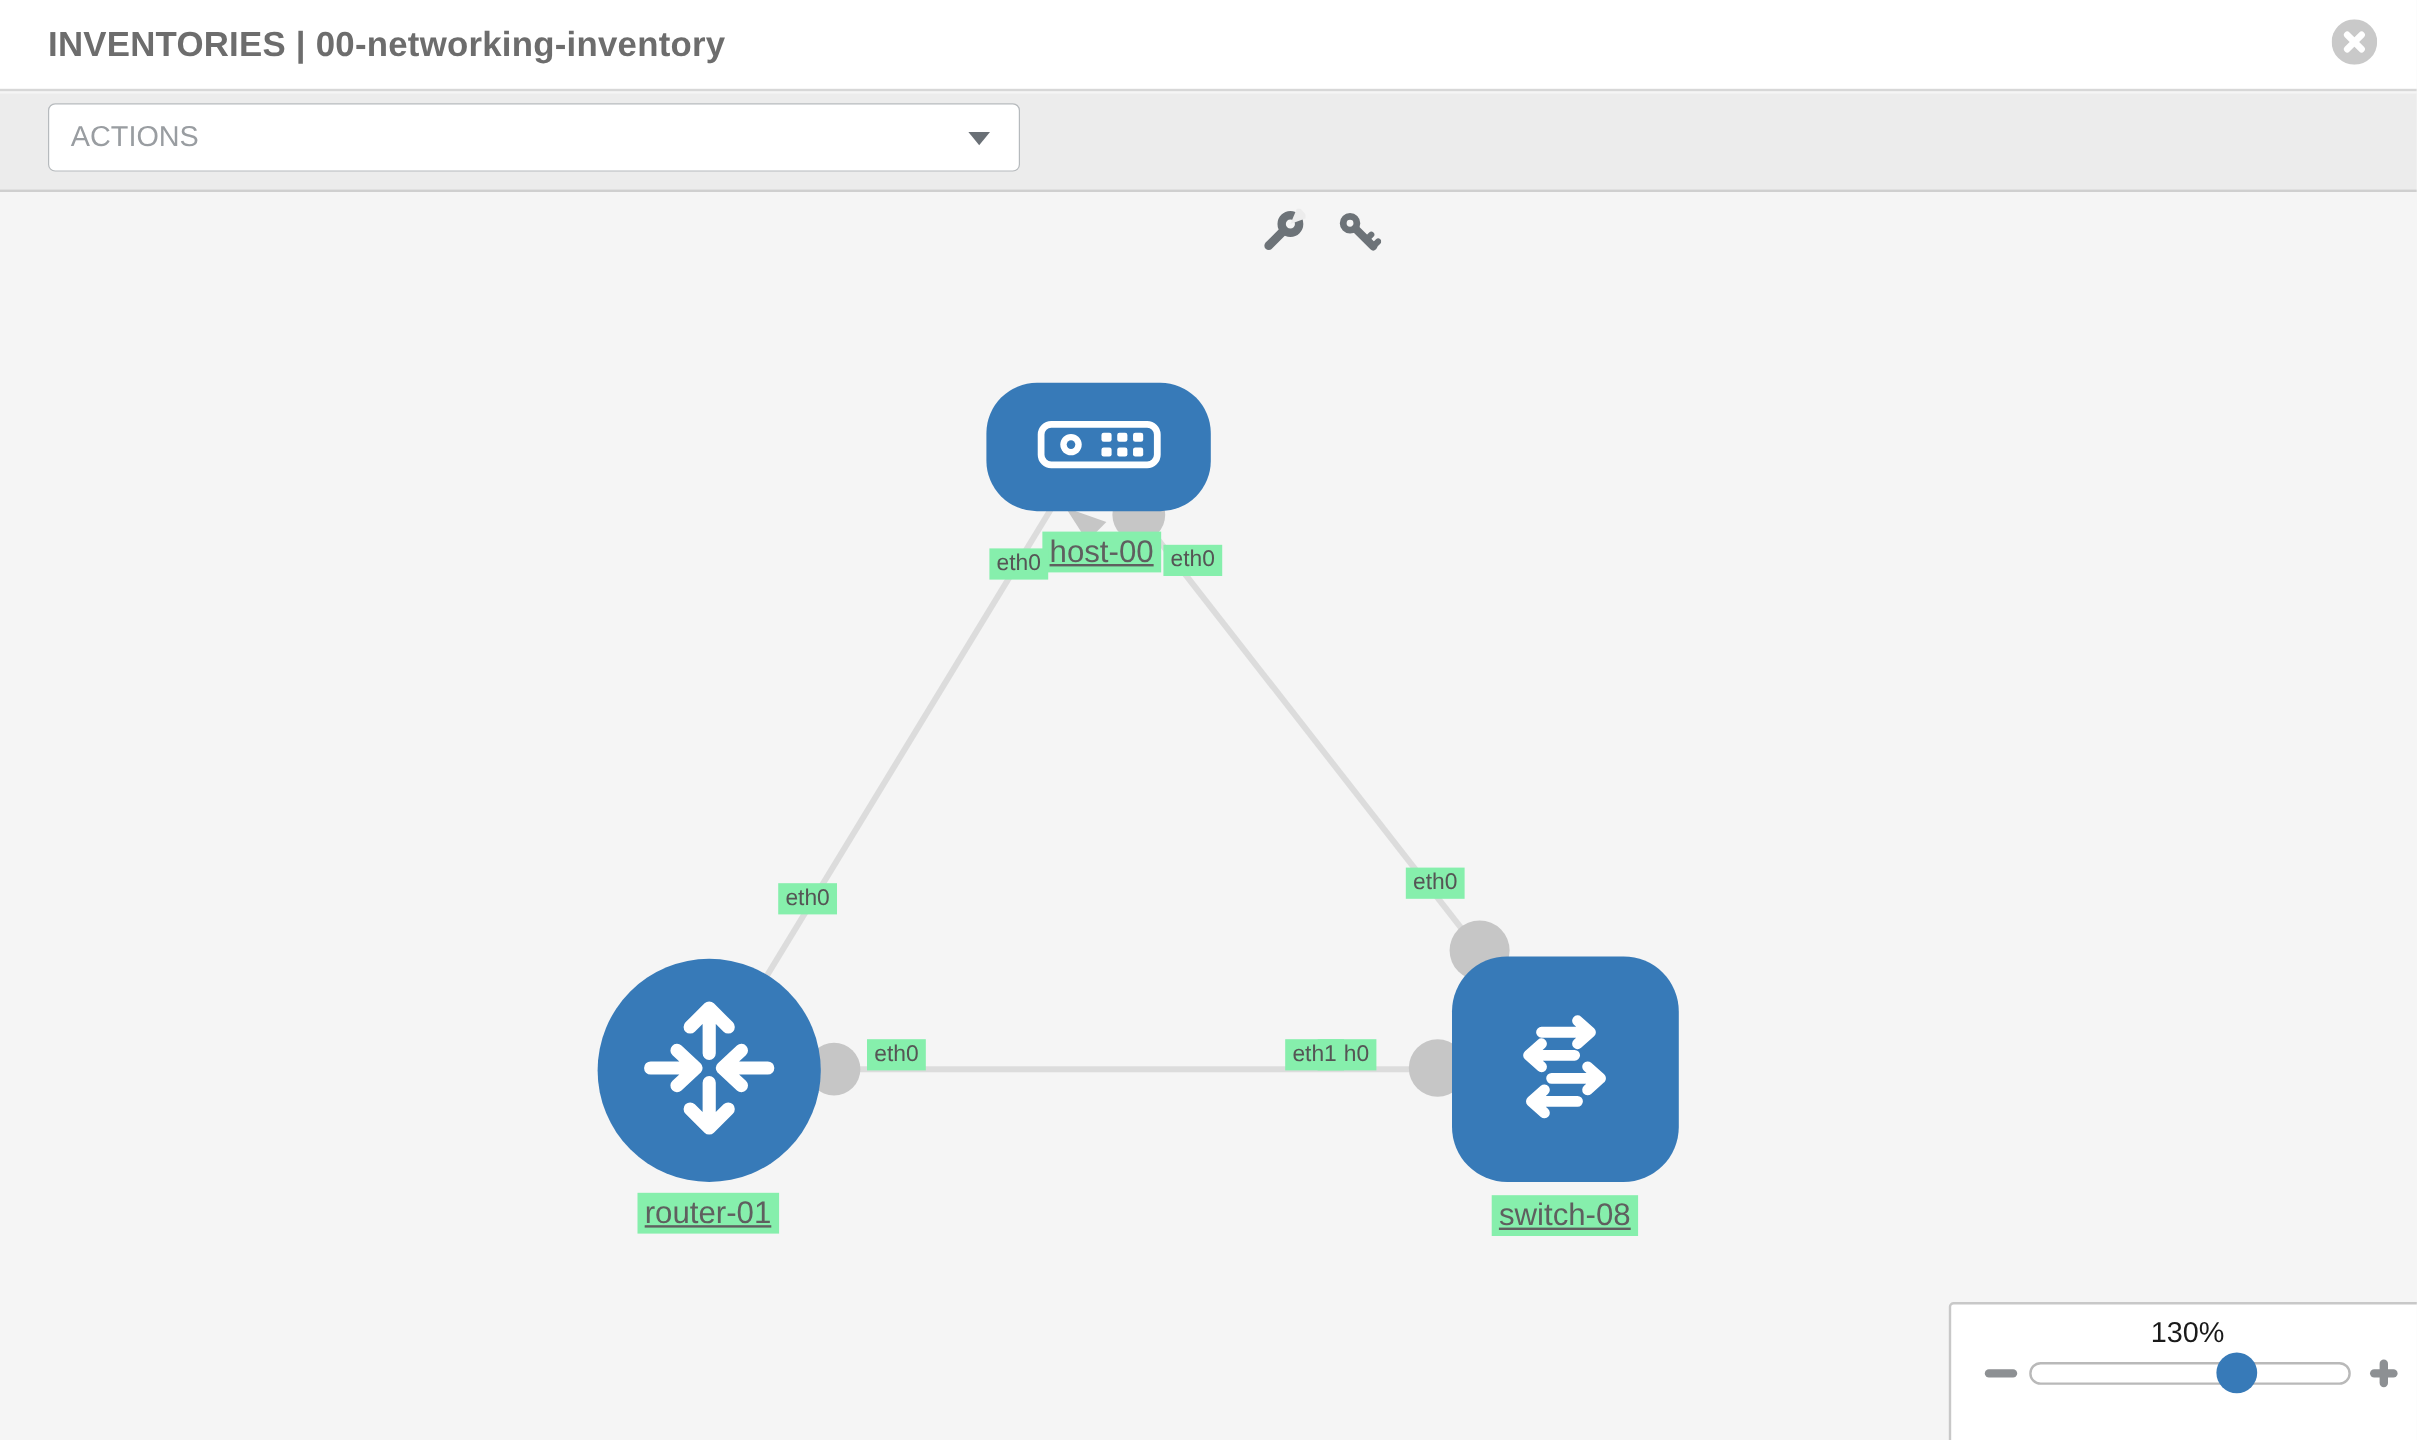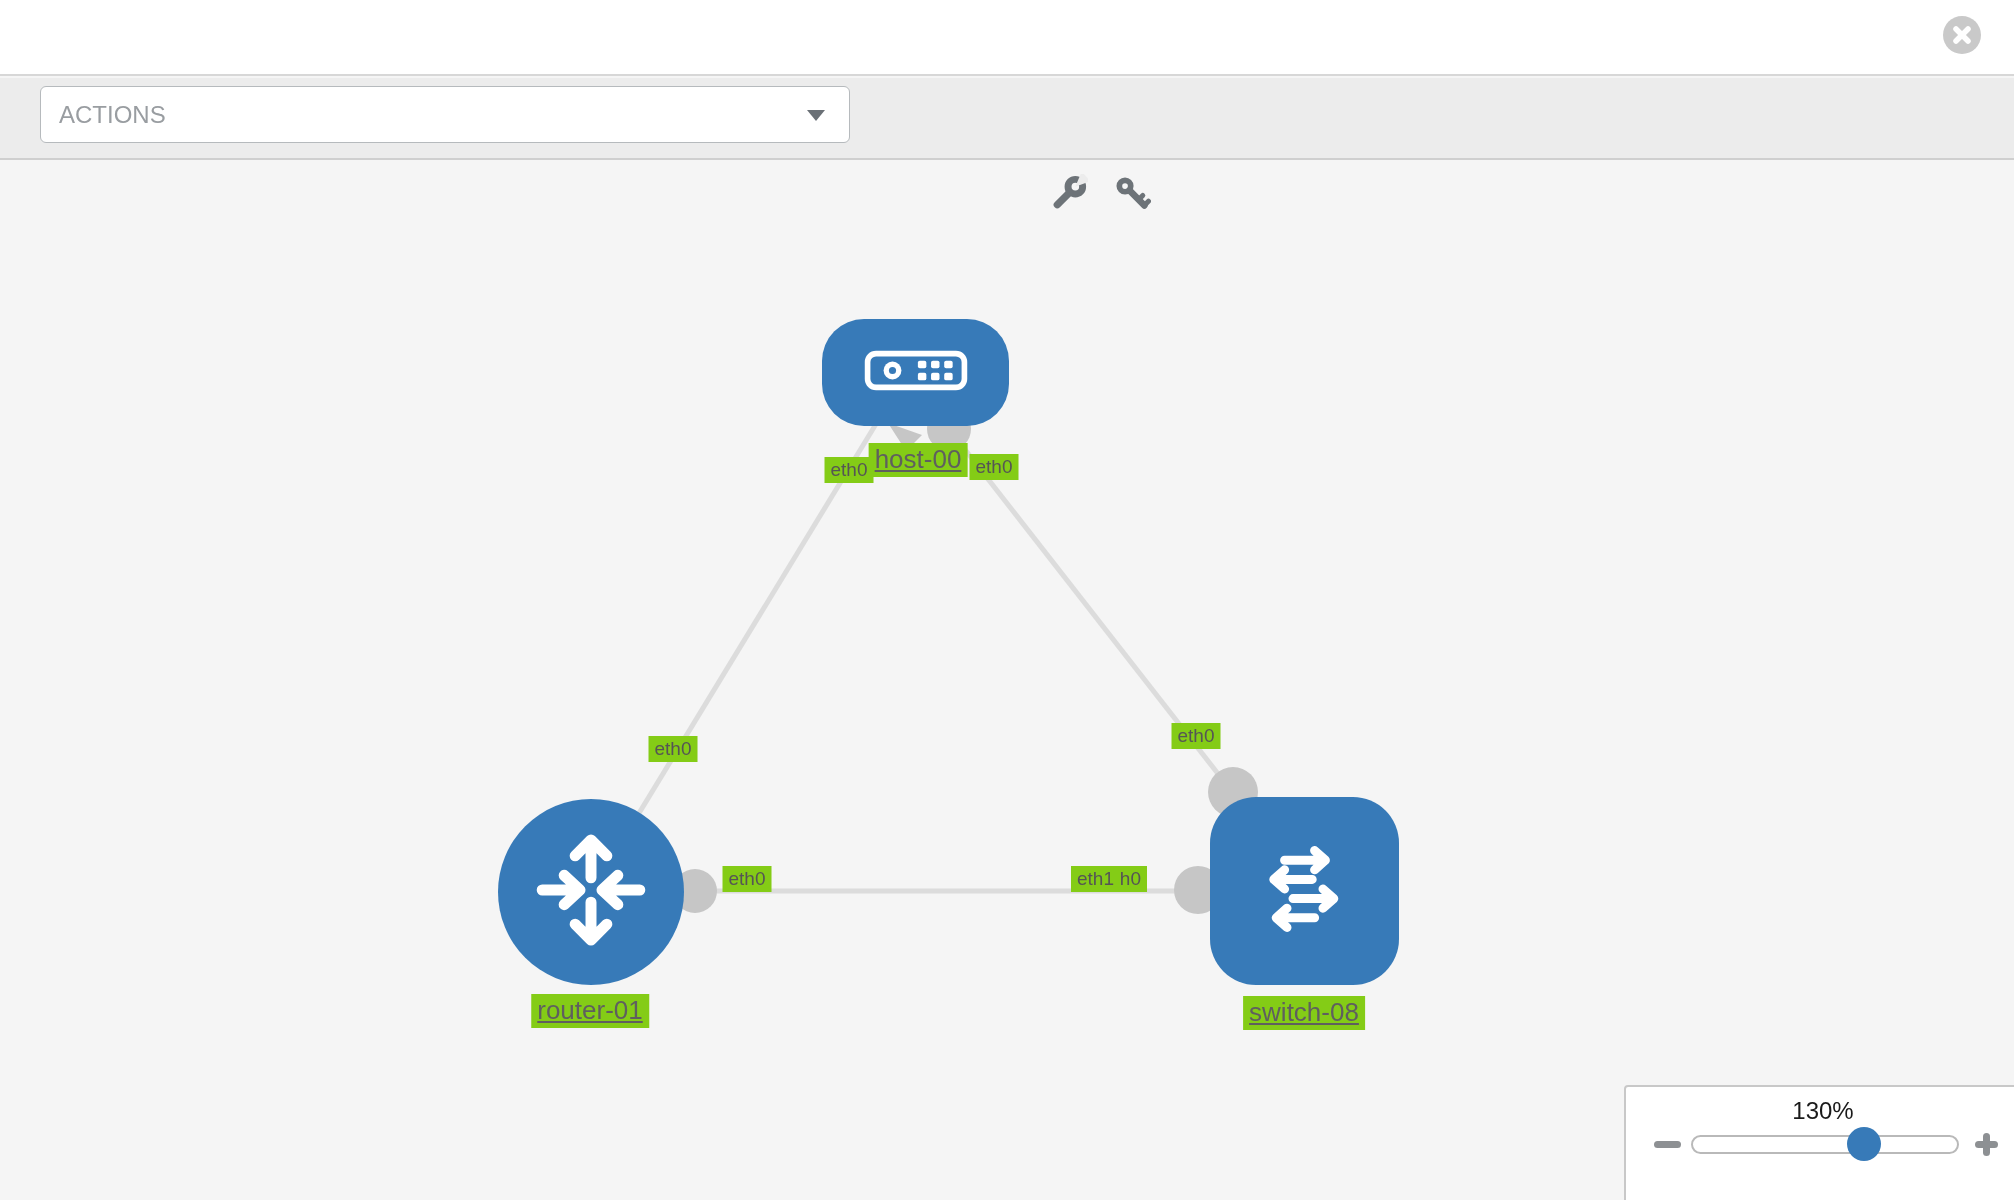--- a/index.html
+++ b/index.html
@@ -44,21 +44,21 @@
   
   .canvas { position:absolute; left:0; top:160px; width:2014px; height:1040px; background:#f5f5f5; z-index:1; }
   svg.links-layer { position:absolute; left:0; top:0; width:2014px; height:1200px; z-index:2; }
 
   .node { position:absolute; z-index:3; background:#377ab8; display:flex; align-items:center; justify-content:center; cursor:pointer; }
   .node-host   { left:822px; top:319px; width:187px; height:107px; border-radius:42px; }
   .node-router { left:498px; top:799px; width:186px; height:186px; border-radius:50%; }
   .node-switch { left:1210px; top:797px; width:189px; height:188px; border-radius:46px; }
 
   .net-label {
-    position:absolute; z-index:4; background:#84cc16; color:#555555;
+    position:absolute; z-index:4; background:#86efac; color:#555555;
     padding:2px 6px; white-space:nowrap; line-height:1.15;
   }
   .node-name { font-size:26px; color:#5f5f5f; transform:translateX(-50%);text-decoration:underline; }
   .if-label  { font-size:19px; transform:translateX(-50%); }
   .if-label-abs { font-size:19px; }
 
   .lbl-host      { left:918px;  top:443px; }
   .lbl-router    { left:590px;  top:994px; }
   .lbl-switch    { left:1304px; top:996px; }
   .if-host-left  { left:849px;  top:457px; }
@@ -153,20 +153,21 @@
 
 <div class="net-label if-label if-host-left">eth0</div>
 <div class="net-label if-label if-host-right">eth0</div>
 <div class="net-label if-label if-diag-left">eth0</div>
 <div class="net-label if-label if-diag-right">eth0</div>
 <div class="net-label if-label if-horiz-left">eth0</div>
 <div class="net-label if-label-abs if-overlap-bottom">eth0</div>
 <div class="net-label if-label-abs if-overlap-top">eth1</div>
 
 <div class="header">
+  <div class="header-title">INVENTORIES | 00-networking-inventory</div>
   <div class="close-btn">
     <span>
       <svg width="38" height="38" viewBox="0 0 38 38">
         <circle cx="19" cy="19" r="19" fill="#c9c9c9"></circle>
         <line x1="13" y1="13" x2="25" y2="25" stroke="#ffffff" stroke-width="5.5" stroke-linecap="round"></line>
         <line x1="25" y1="13" x2="13" y2="25" stroke="#ffffff" stroke-width="5.5" stroke-linecap="round"></line>
       </svg>
     </span>
   </div>
 </div>

